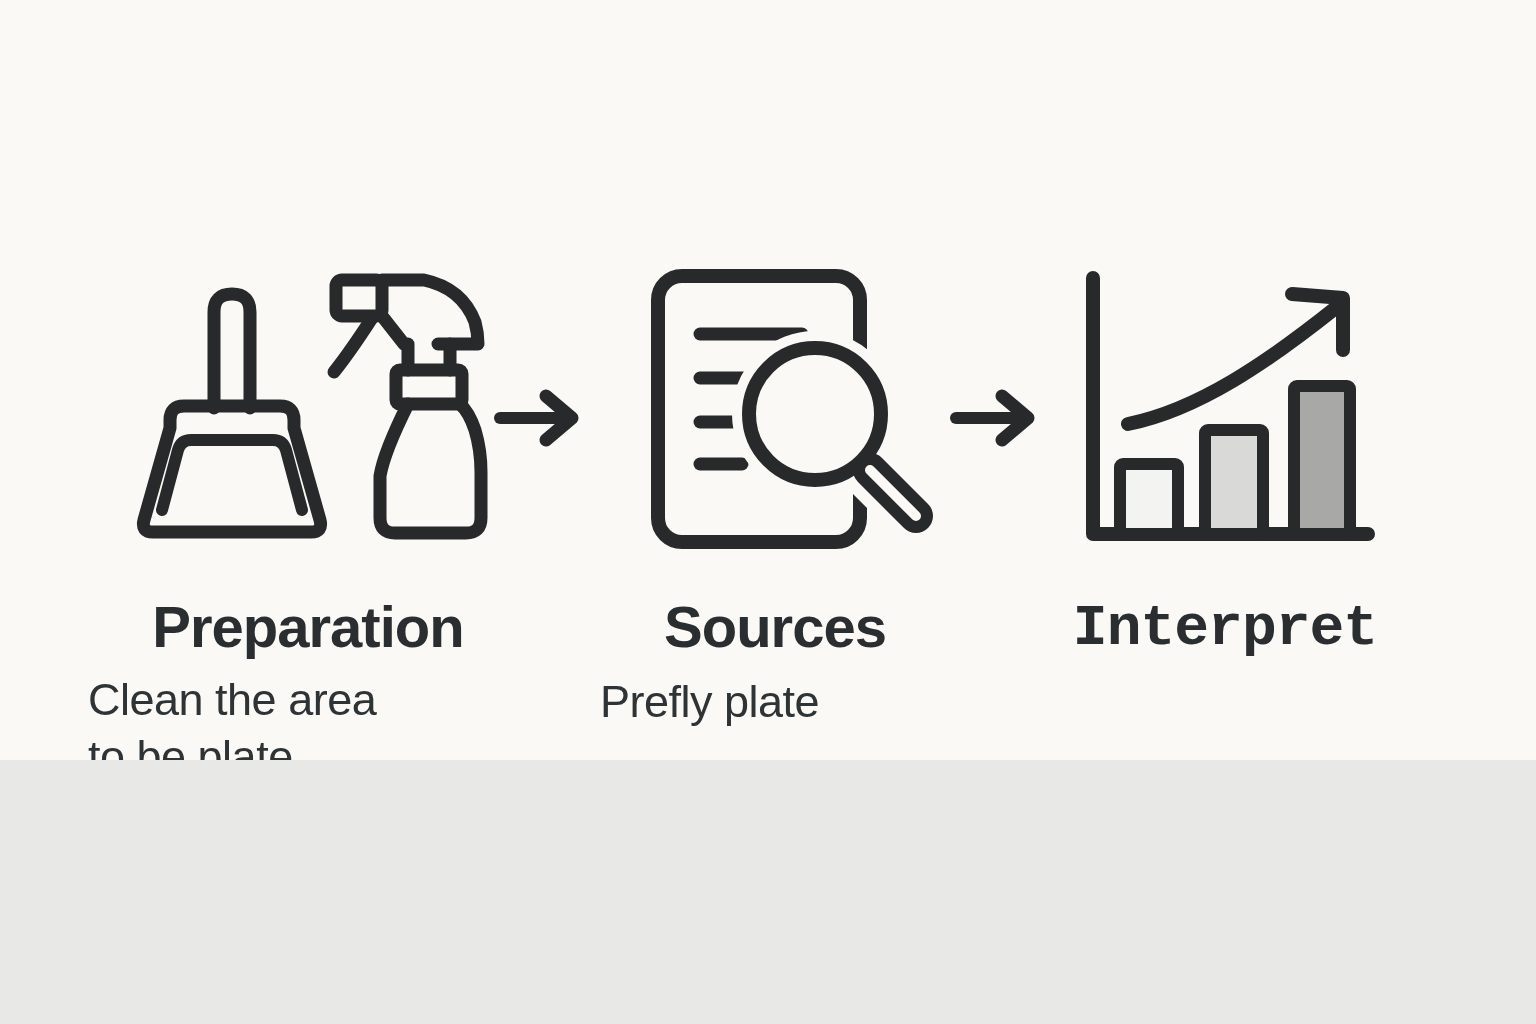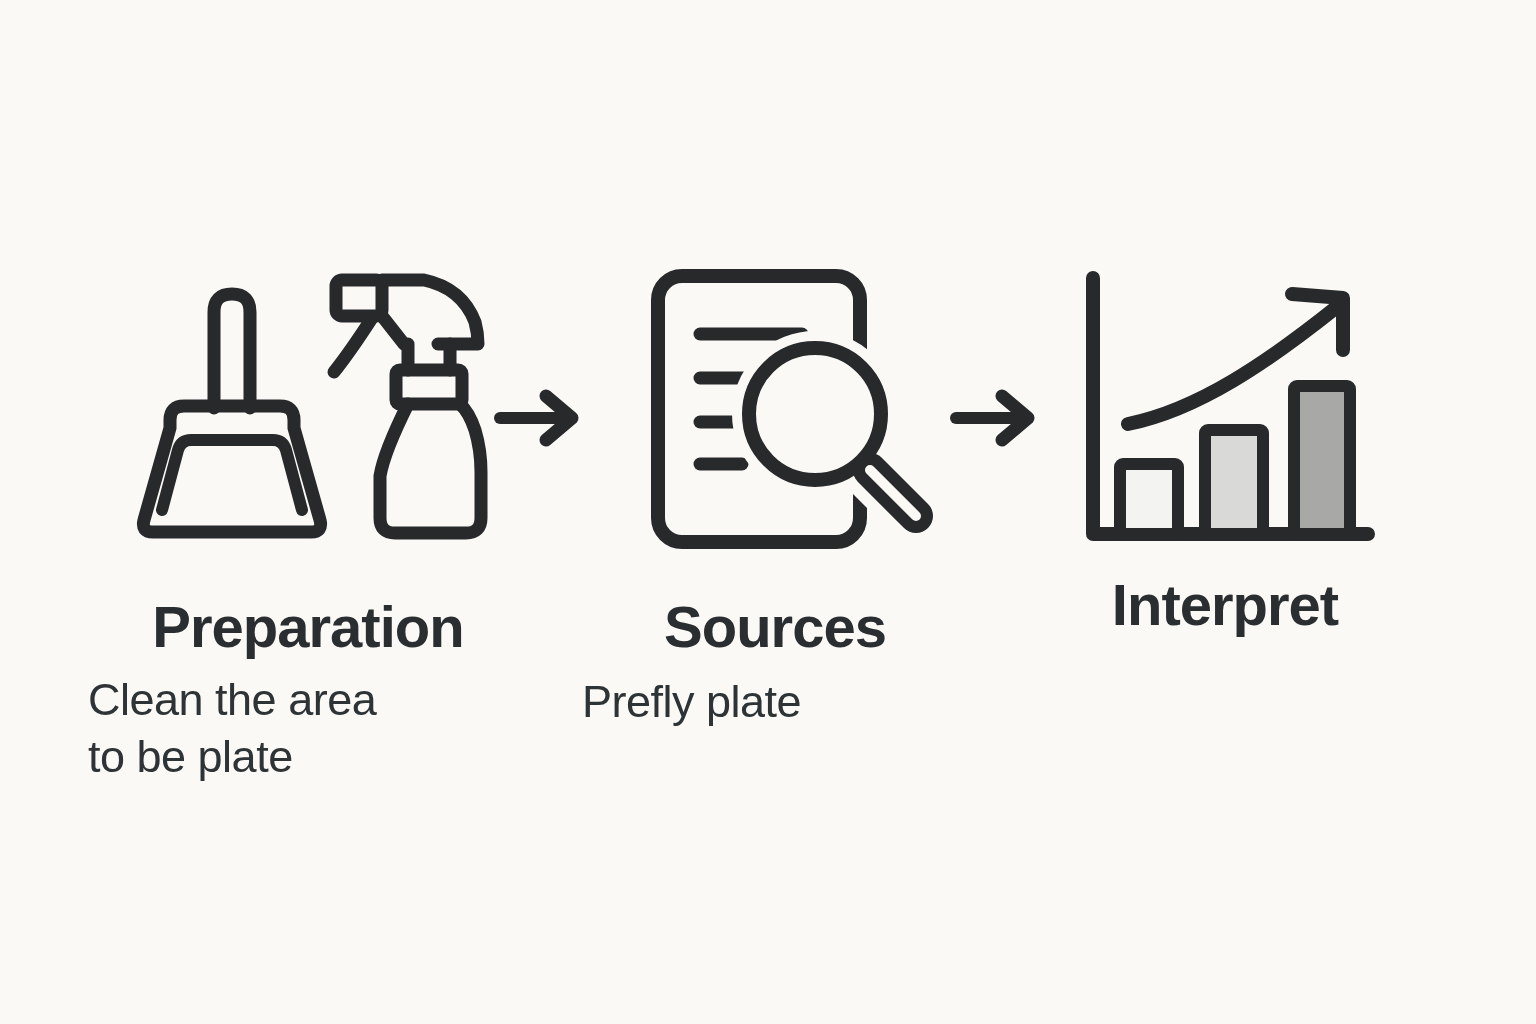--- a/index.html
+++ b/index.html
@@ -4,21 +4,21 @@
 <style>
   html, body {
     margin: 0;
     padding: 0;
     background: #e8e8e6;
     font-family: "Liberation Sans", "DejaVu Sans", sans-serif;
   }
   .canvas {
     position: relative;
     width: 1536px;
-    height: 1024px;
+    height: 760px;
     margin: 0 auto;
     background: #faf9f6;
     overflow: hidden;
     color: #2b2f31;
   }
   .icon-slot { position: absolute; }
   .icon-slot svg { display: block; }
 
   .title {
     position: absolute;
@@ -124,21 +124,21 @@
     <span>Preparation</span>
   </div>
   <div class="subtitle" style="left:88px; top:672px; width:440px;">
     <div>Clean the area</div>
     <div>to be plate</div>
   </div>
 
   <div class="title" style="left:600px; top:590px; width:350px;">
     <span>Sources</span>
   </div>
-  <div class="subtitle" style="left:582px; top:674px; width:350px;">
+  <div class="subtitle" style="left:600px; top:674px; width:350px;">
     <div>Prefly plate</div>
   </div>
 
-  <div class="title" style="left:1040px; top:568px; width:370px;">
+  <div class="title" style="left:1040px; top:592px; width:370px;font-family:Liberation Mono, monospace;">
     <div>Interpret</div>
   </div>
 
 </div>
 
 </body></html>

